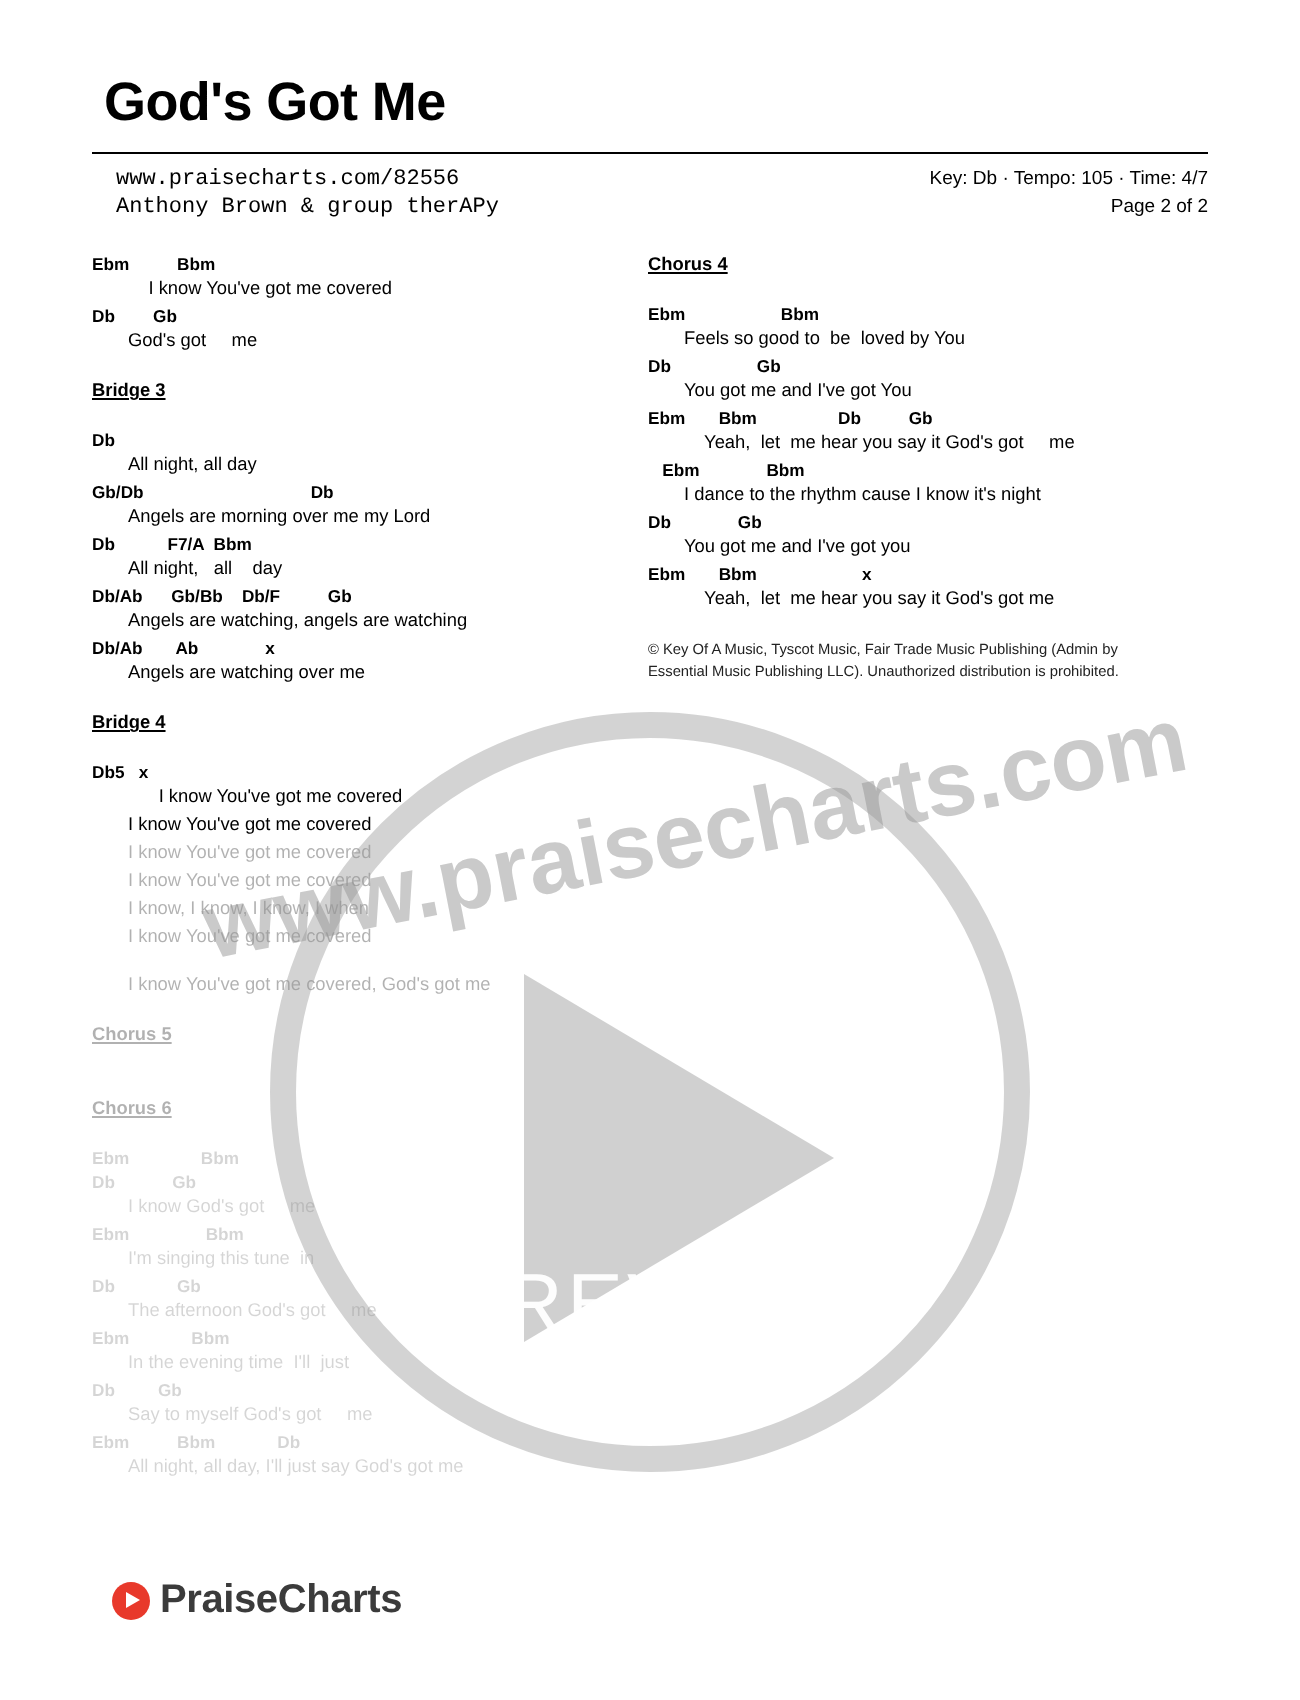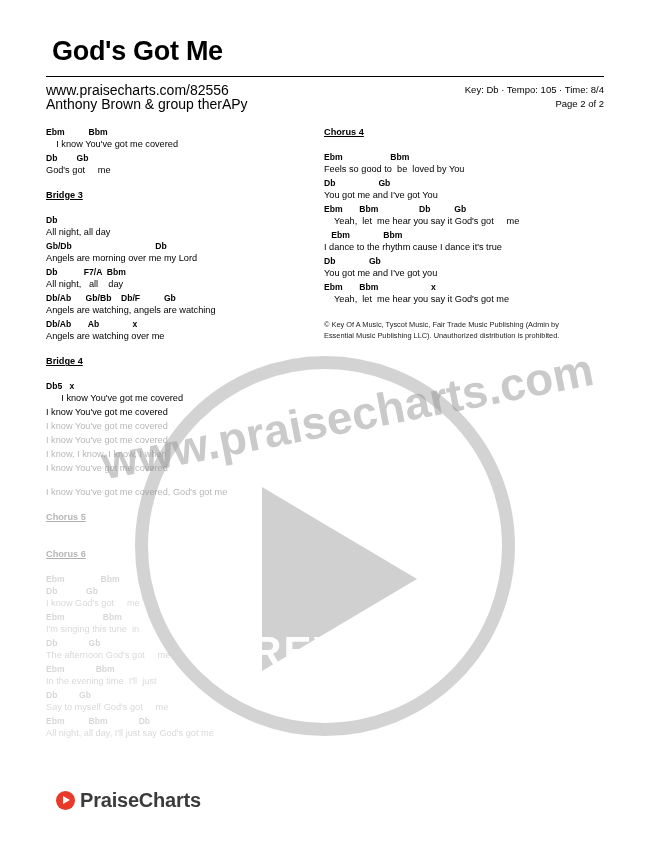--- a/index.html
+++ b/index.html
@@ -35,25 +35,26 @@
   .rule {
     position: absolute;
     left: 46px;
     top: 76px;
     width: 558px;
     height: 1px;
     background: #000;
   }
   .meta-left {
     position: absolute;
-    left: 46px;
+    left: 58px;
     top: 83px;
-    font-size: 14px;
+    font-size: 11px;
     line-height: 14px;
     color: #000;
+    font-family: Liberation Mono, monospace;
   }
   .meta-right {
     position: absolute;
     right: 46px;
     top: 83px;
     font-size: 9.5px;
     line-height: 14px;
     text-align: right;
     color: #000;
   }
@@ -84,20 +85,21 @@
     height: 12px;
     white-space: pre;
     font-family: "Liberation Sans", sans-serif;
     letter-spacing: 0px;
   }
   .lyricline {
     font-size: 9.2px;
     height: 14px;
     white-space: pre;
     font-family: "Liberation Sans", sans-serif;
+    margin-left: 18px;
   }
   .spacer { height: 10px; }
 
   .copyright {
     margin-top: 3px;
     font-size: 7.4px;
     line-height: 10.5px;
     color: #222;
     width: 250px;
   }
@@ -161,21 +163,21 @@
     border-top: 92px solid transparent;
     border-bottom: 92px solid transparent;
   }
   .wm-preview {
     position: absolute;
     left: 0;
     top: 628px;
     width: 650px;
     text-align: center;
     font-size: 42px;
-    font-weight: bold;
+    font-weight: normal;
     letter-spacing: 2px;
     color: rgba(255,255,255,0.95);
   }
   .wm-url {
     position: absolute;
     left: 98px;
     top: 392px;
     width: 470px;
     text-align: center;
     font-size: 46px;
@@ -195,21 +197,21 @@
 
   <div class="title">God's Got Me</div>
   <div class="rule"></div>
 
   <div class="meta-left">
     <div>www.praisecharts.com/82556</div>
     <div>Anthony Brown &amp; group therAPy</div>
   </div>
 
   <div class="meta-right">
-    <div>Key: Db · Tempo: 105 · Time: 8/4</div>
+    <div>Key: Db · Tempo: 105 · Time: 4/7</div>
     <div>Page 2 of 2</div>
   </div>
 
   <div class="col col-left">
 
     <div class="section">
       <div class="chordline">Ebm          Bbm</div>
       <div class="lyricline">    I know You've got me covered</div>
       <div class="chordline">Db        Gb</div>
       <div class="lyricline">God's got     me</div>
@@ -269,21 +271,21 @@
 
     <div class="section">
       <div class="sec-head">Chorus 4</div>
       <div class="chordline">Ebm                    Bbm</div>
       <div class="lyricline">Feels so good to  be  loved by You</div>
       <div class="chordline">Db                  Gb</div>
       <div class="lyricline">You got me and I've got You</div>
       <div class="chordline">Ebm       Bbm                 Db          Gb</div>
       <div class="lyricline">    Yeah,  let  me hear you say it God's got     me</div>
       <div class="chordline">   Ebm              Bbm</div>
-      <div class="lyricline">I dance to the rhythm cause I dance it's true</div>
+      <div class="lyricline">I dance to the rhythm cause I know it's night</div>
       <div class="chordline">Db              Gb</div>
       <div class="lyricline">You got me and I've got you</div>
       <div class="chordline">Ebm       Bbm                      x</div>
       <div class="lyricline">    Yeah,  let  me hear you say it God's got me</div>
     </div>
 
     <div class="copyright">© Key Of A Music, Tyscot Music, Fair Trade Music Publishing (Admin by Essential Music Publishing LLC). Unauthorized distribution is prohibited.</div>
 
   </div>
 

